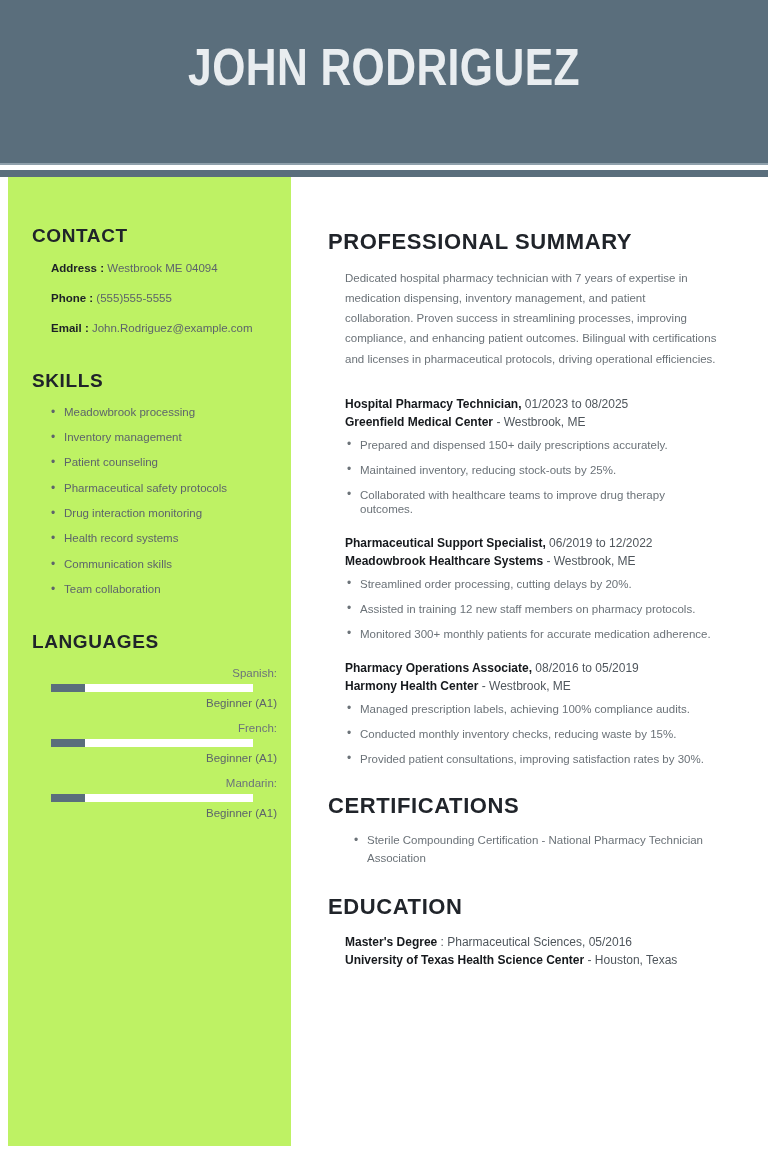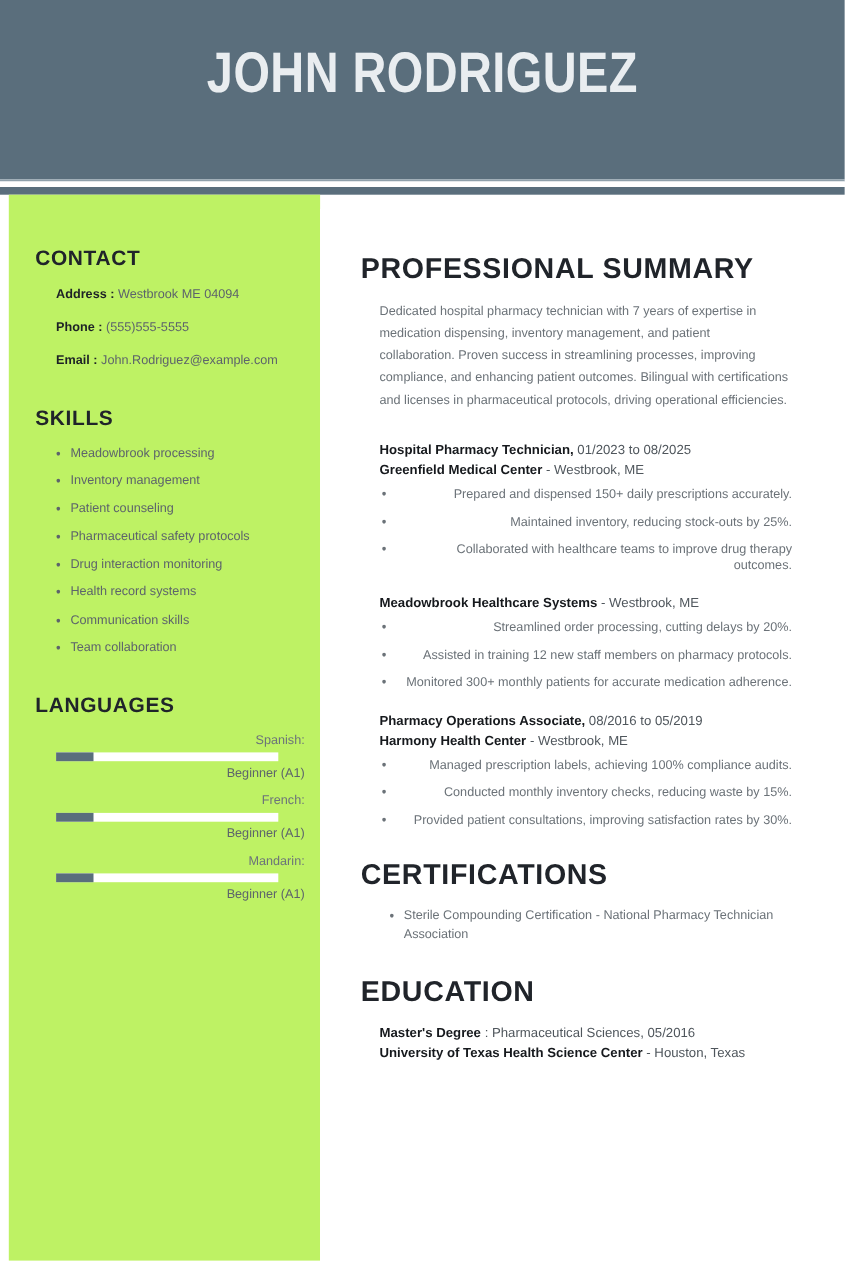--- a/index.html
+++ b/index.html
@@ -157,21 +157,21 @@
   }
 
   
   .main-inner {
     position: absolute;
     left: 37px;
     top: 39px;
     width: 392px;
   }
   .main-heading {
-    font-size: 26px;
+    font-size: 22px;
     font-weight: 700;
     color: #20242a;
     letter-spacing: 0.6px;
     font-family: "Liberation Sans Narrow", "Liberation Sans", sans-serif;
     margin: 0 0 13px 0;
   }
   .section { margin-bottom: 26px; }
 
   .summary-text {
     font-size: 11.5px;
@@ -188,21 +188,20 @@
     line-height: 1.5;
   }
   .job-line b {
     color: #16191d;
     font-weight: 700;
   }
   .job-bullets {
     list-style: none;
     margin: 7px 0 0 0;
     padding: 0;
-    text-align: right;
   }
   .job-bullets li {
     font-size: 11.5px;
     color: #6b7278;
     margin-bottom: 10px;
     position: relative;
     padding-left: 15px;
     line-height: 1.3;
   }
   .job-bullets li::before {
@@ -321,20 +320,21 @@
           <div class="job">
             <div class="job-line"><b>Hospital Pharmacy Technician,</b><span> 01/2023 to 08/2025</span></div>
             <div class="job-line"><b>Greenfield Medical Center</b><span> - Westbrook, ME</span></div>
             <ul class="job-bullets">
               <li>Prepared and dispensed 150+ daily prescriptions accurately.</li>
               <li>Maintained inventory, reducing stock-outs by 25%.</li>
               <li>Collaborated with healthcare teams to improve drug therapy outcomes.</li>
             </ul>
           </div>
           <div class="job">
+            <div class="job-line"><b>Pharmaceutical Support Specialist,</b><span> 06/2019 to 12/2022</span></div>
             <div class="job-line"><b>Meadowbrook Healthcare Systems</b><span> - Westbrook, ME</span></div>
             <ul class="job-bullets">
               <li>Streamlined order processing, cutting delays by 20%.</li>
               <li>Assisted in training 12 new staff members on pharmacy protocols.</li>
               <li>Monitored 300+ monthly patients for accurate medication adherence.</li>
             </ul>
           </div>
           <div class="job">
             <div class="job-line"><b>Pharmacy Operations Associate,</b><span> 08/2016 to 05/2019</span></div>
             <div class="job-line"><b>Harmony Health Center</b><span> - Westbrook, ME</span></div>

